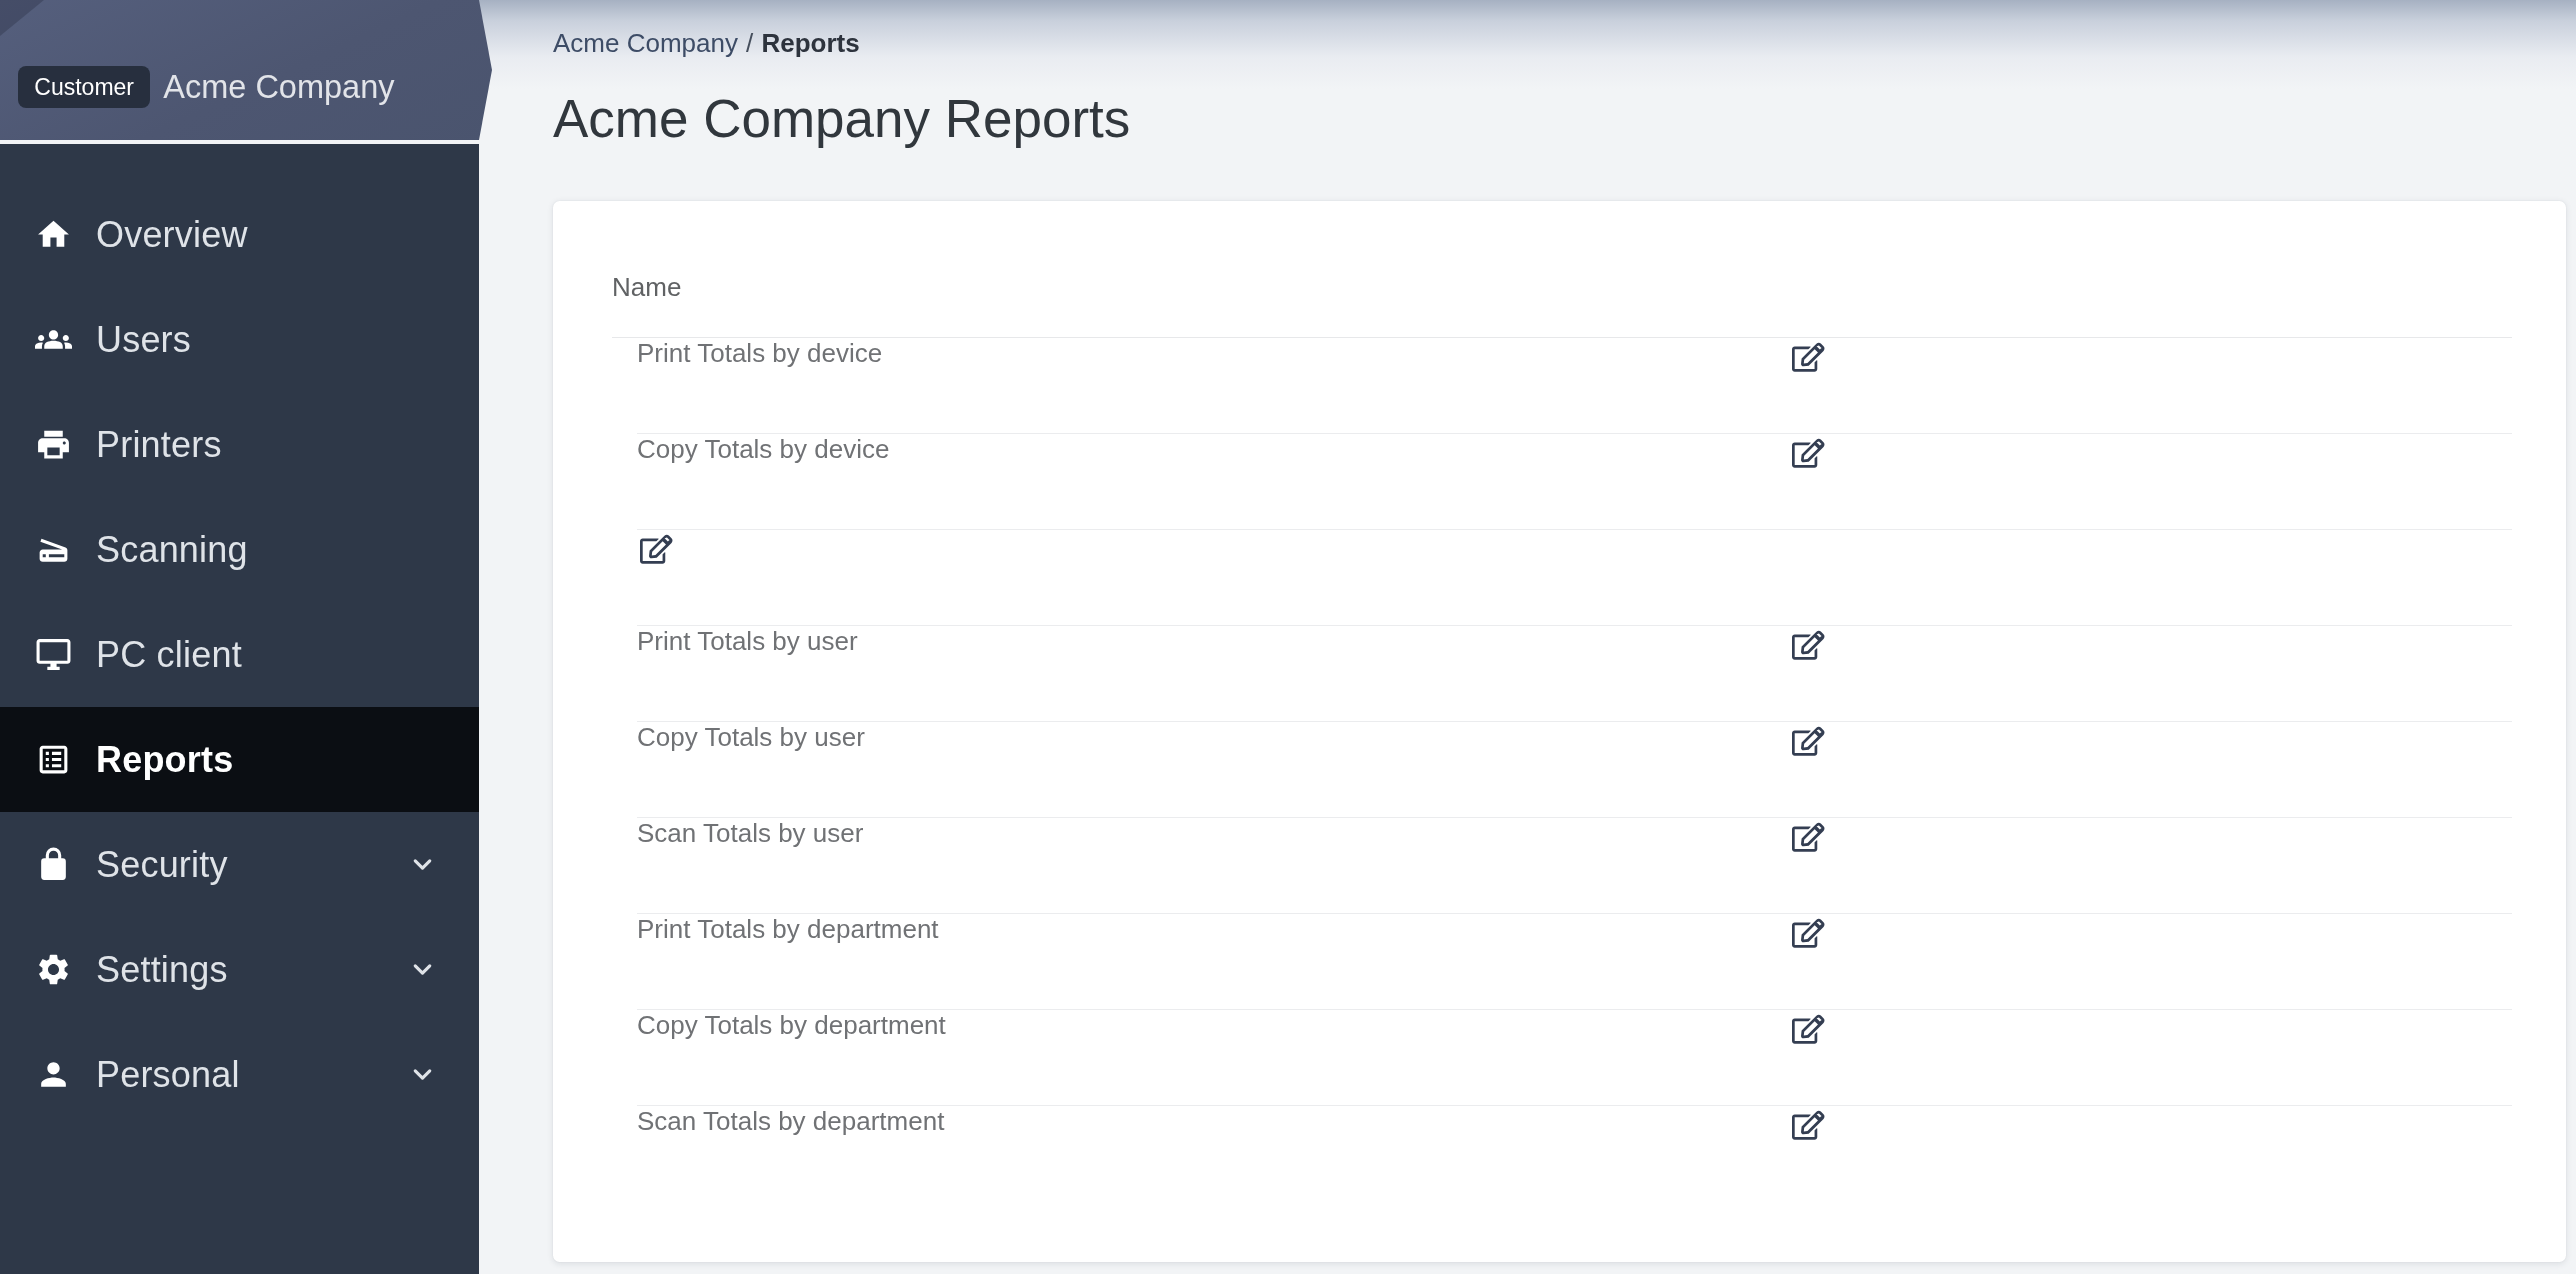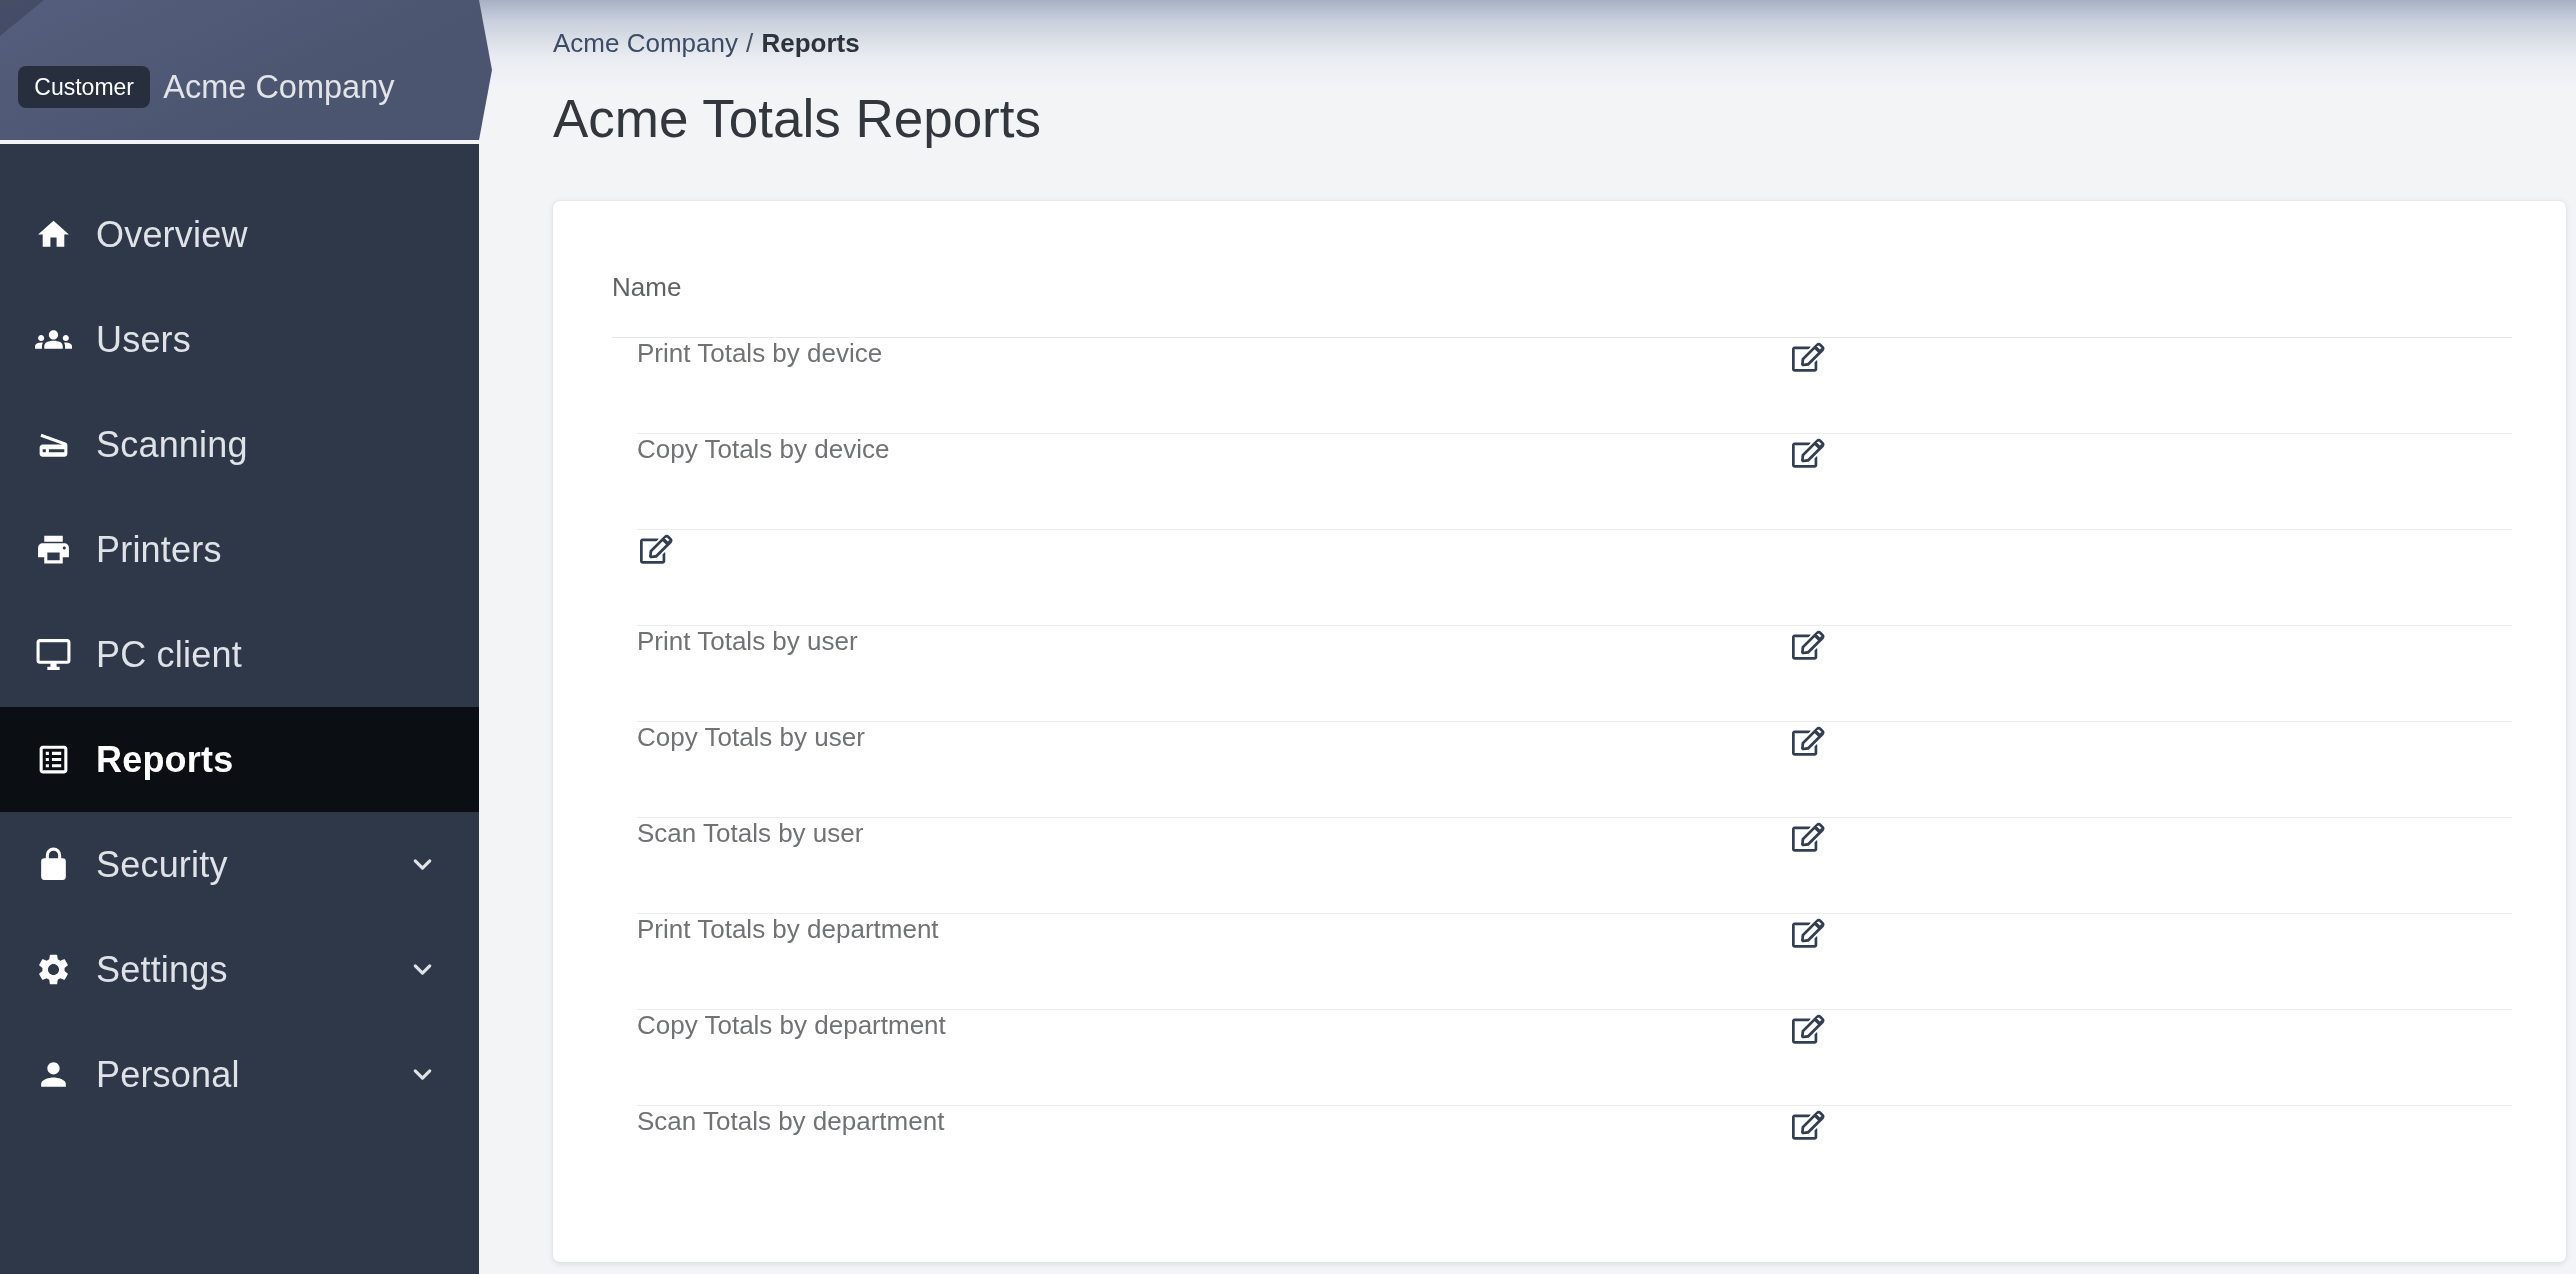--- a/index.html
+++ b/index.html
@@ -107,33 +107,33 @@
         <svg viewBox="0 0 24 24">
             <path d="M12 12.75c1.63 0 3.07.39 4.24.9 1.08.48 1.76 1.56 1.76 2.73V18H6v-1.61c0-1.18.68-2.26 1.76-2.73 1.17-.52 2.61-.91 4.24-.91zM4 13c1.1 0 2-.9 2-2s-.9-2-2-2-2 .9-2 2 .9 2 2 2zm1.13 1.1c-.37-.06-.74-.1-1.13-.1-.99 0-1.93.21-2.78.58C.48 14.9 0 15.62 0 16.43V18h4.5v-1.61c0-.83.23-1.61.63-2.29zM20 13c1.1 0 2-.9 2-2s-.9-2-2-2-2 .9-2 2 .9 2 2 2zm4 3.43c0-.81-.48-1.53-1.22-1.85-.85-.37-1.79-.58-2.78-.58-.39 0-.76.04-1.13.1.4.68.63 1.46.63 2.29V18H24v-1.57zM12 6c1.66 0 3 1.34 3 3s-1.34 3-3 3-3-1.34-3-3 1.34-3 3-3z"></path>
           </svg>
       </span>
       <span class="nav-label">Users</span>
     </div>
 
     <div class="nav-item">
       <span class="nav-icon">
         <svg viewBox="0 0 24 24">
+            <path d="M19 8H5c-1.66 0-3 1.34-3 3v6h4v4h12v-4h4v-6c0-1.66-1.34-3-3-3zm-3 11H8v-5h8v5zm3-7c-.55 0-1-.45-1-1s.45-1 1-1 1 .45 1 1-.45 1-1 1zm-1-9H6v4h12V3z"></path>
+          </svg>
+      </span>
+      <span class="nav-label">Printers</span>
+    </div>
+
+    <div class="nav-item">
+      <span class="nav-icon">
+        <svg viewBox="0 0 24 24">
             <path d="M19.8 10.7 4.2 5l-.7 1.9L17.6 12H5c-1.1 0-2 .9-2 2v4c0 1.1.9 2 2 2h14c1.1 0 2-.9 2-2v-5.5c0-.8-.5-1.6-1.2-1.8zM7 17H5v-2h2v2zm12 0H9v-2h10v2z"></path>
           </svg>
       </span>
       <span class="nav-label">Scanning</span>
-    </div>
-
-    <div class="nav-item">
-      <span class="nav-icon">
-        <svg viewBox="0 0 24 24">
-            <path d="M19 8H5c-1.66 0-3 1.34-3 3v6h4v4h12v-4h4v-6c0-1.66-1.34-3-3-3zm-3 11H8v-5h8v5zm3-7c-.55 0-1-.45-1-1s.45-1 1-1 1 .45 1 1-.45 1-1 1zm-1-9H6v4h12V3z"></path>
-          </svg>
-      </span>
-      <span class="nav-label">Printers</span>
     </div>
 
     <div class="nav-item">
       <span class="nav-icon">
         <svg viewBox="0 0 24 24">
             <path d="M21 2H3c-1.1 0-2 .9-2 2v12c0 1.1.9 2 2 2h7v2H8v2h8v-2h-2v-2h7c1.1 0 2-.9 2-2V4c0-1.1-.9-2-2-2zm0 14H3V4h18v12z"></path>
           </svg>
       </span>
       <span class="nav-label">PC client</span>
     </div>
@@ -191,21 +191,21 @@
 
   </nav>
 </aside>
 
 <main class="main">
 
   <div class="breadcrumb">
     <a>Acme Company</a><span class="sep">/</span><span class="current">Reports</span>
   </div>
 
-  <h1 class="page-title">Acme Totals Reports</h1>
+  <h1 class="page-title">Acme Company Reports</h1>
 
   <section class="card">
 
     <div class="thead">
       <span>Name</span>
     </div>
 
     <div class="trow">
       <span class="cell-name">Print Totals by device</span>
       <button class="edit-btn">

